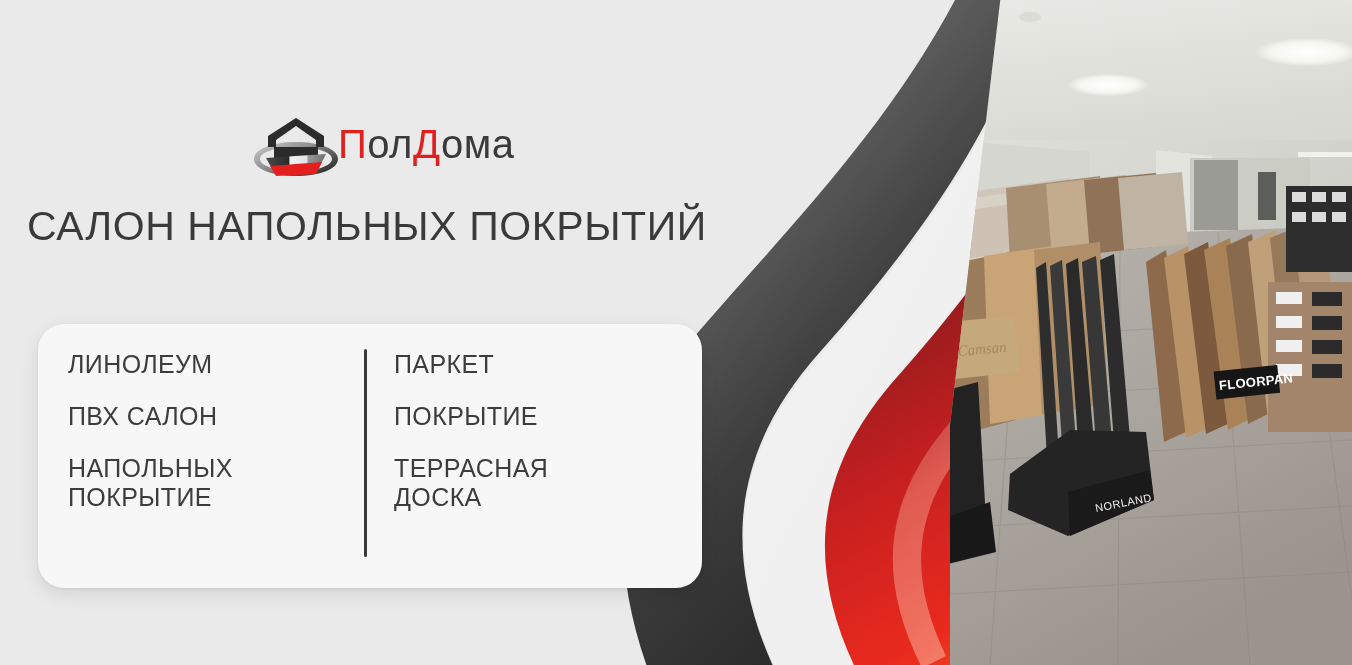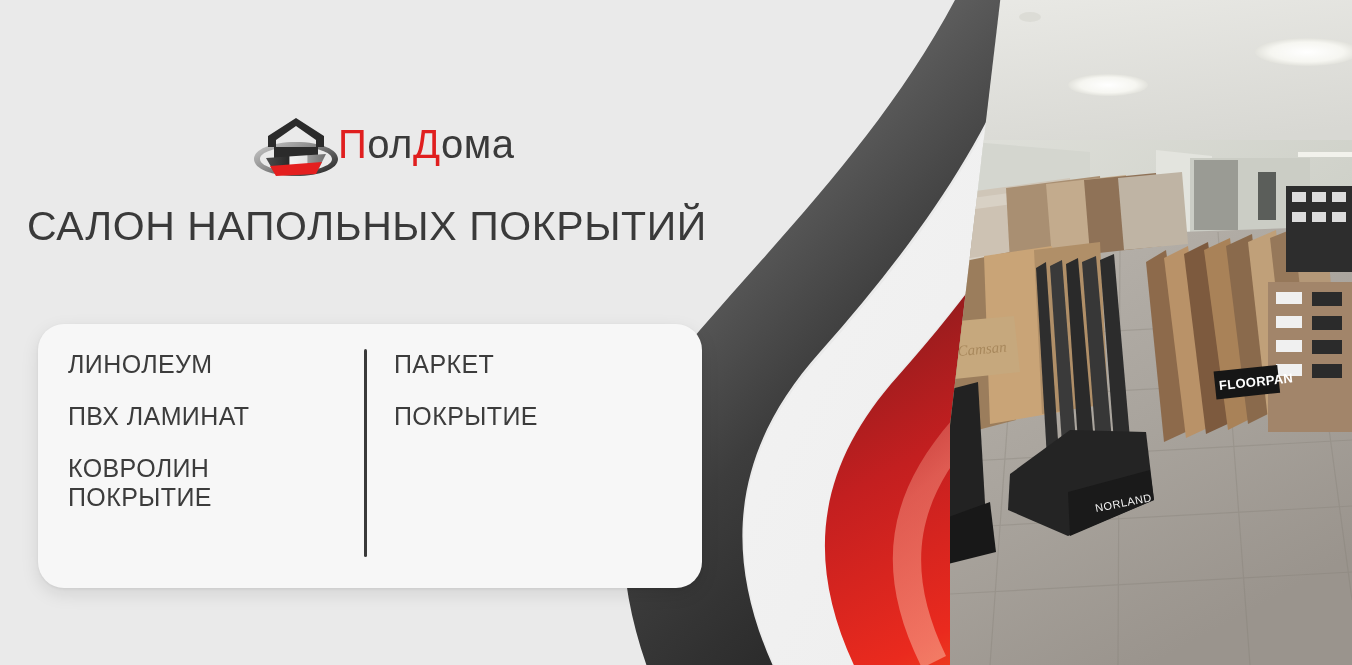--- a/index.html
+++ b/index.html
@@ -370,26 +370,28 @@
         <span class="lw-red">П</span><span class="lw-dark">ол</span><span class="lw-red">Д</span><span class="lw-dark">ома</span>
       </div>
     </div>
 
     <h1 class="page-title">САЛОН НАПОЛЬНЫХ ПОКРЫТИЙ</h1>
 
     <div class="card">
       <div class="card-inner">
         <div class="col left">
           <p class="cat">ЛИНОЛЕУМ</p>
-          <p class="cat">ПВХ ЛАМИНАТ</p>
-          <p class="cat">КОВРОЛИН
+          <p class="cat">ПВХ САЛОН</p>
+          <p class="cat">НАПОЛЬНЫХ
 ПОКРЫТИЕ</p>
         </div>
         <div class="divider"></div>
         <div class="col right">
           <p class="cat">ПАРКЕТ</p>
           <p class="cat">ПОКРЫТИЕ</p>
+          <p class="cat">ТЕРРАСНАЯ
+ДОСКА</p>
         </div>
       </div>
     </div>
 
   </div>
 </div>
 
 </body></html>

